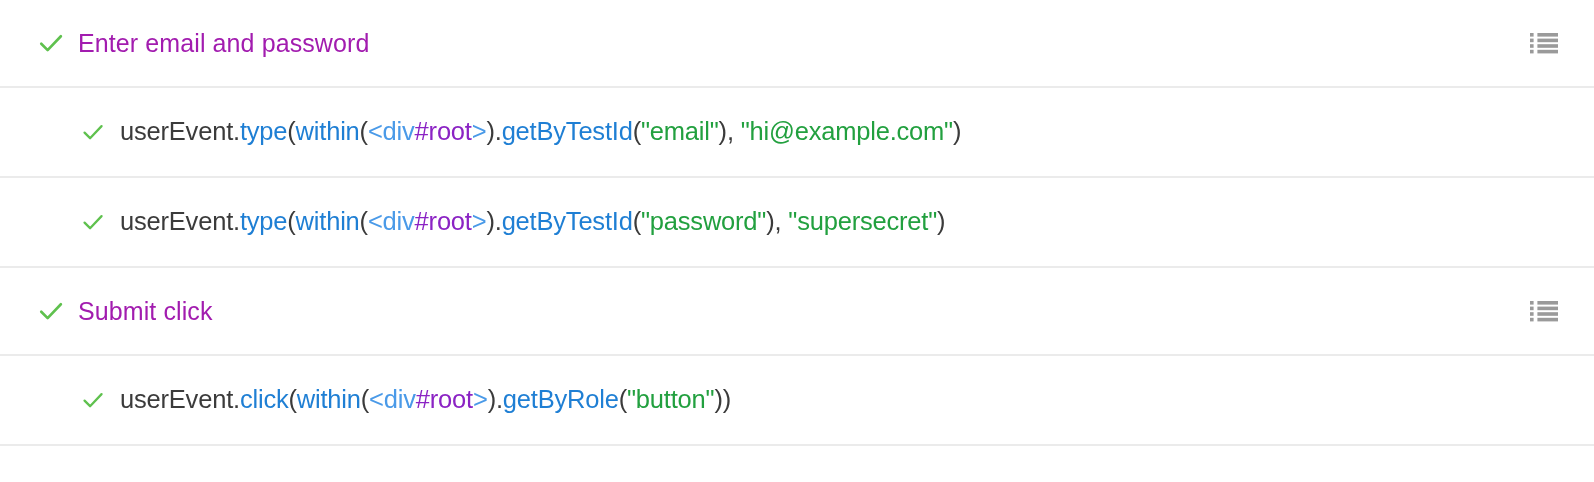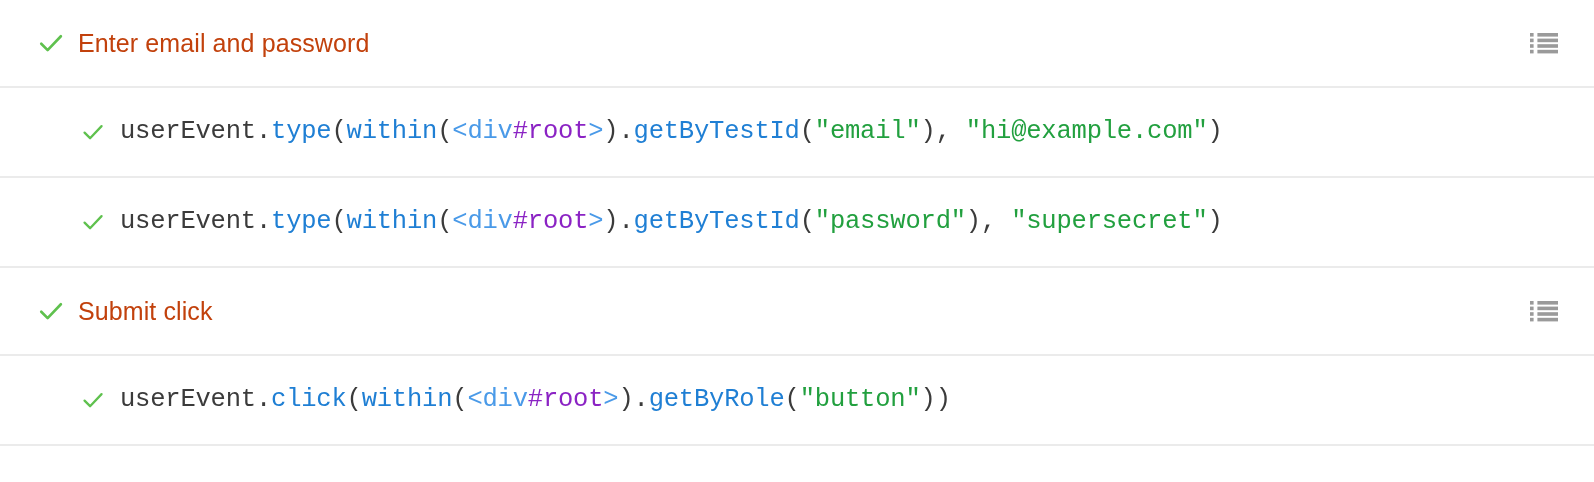--- a/index.html
+++ b/index.html
@@ -65,29 +65,29 @@
     width: 26px;
     height: 26px;
   }
 
   
   .group-label {
     margin-left: 12px;
     font-family: "Liberation Sans", sans-serif;
     font-size: 25px;
     font-weight: 400;
-    color: #c2410c;
+    color: #a21caf;
     letter-spacing: 0.1px;
     white-space: nowrap;
   }
 
   
   .code-line {
     margin-left: 14px;
-    font-family: Liberation Mono, monospace;
+    font-family: Liberation Sans, sans-serif;
     font-size: 25.5px;
     line-height: 1;
     white-space: nowrap;
     color: #3b3b3b;
     letter-spacing: -0.2px;
   }
   .tok-plain   { color: #3b3b3b; }
   .tok-fn      { color: #1f7fd4; }
   .tok-tag     { color: #4a9ae8; }
   .tok-id      { color: #8b23c4; }

